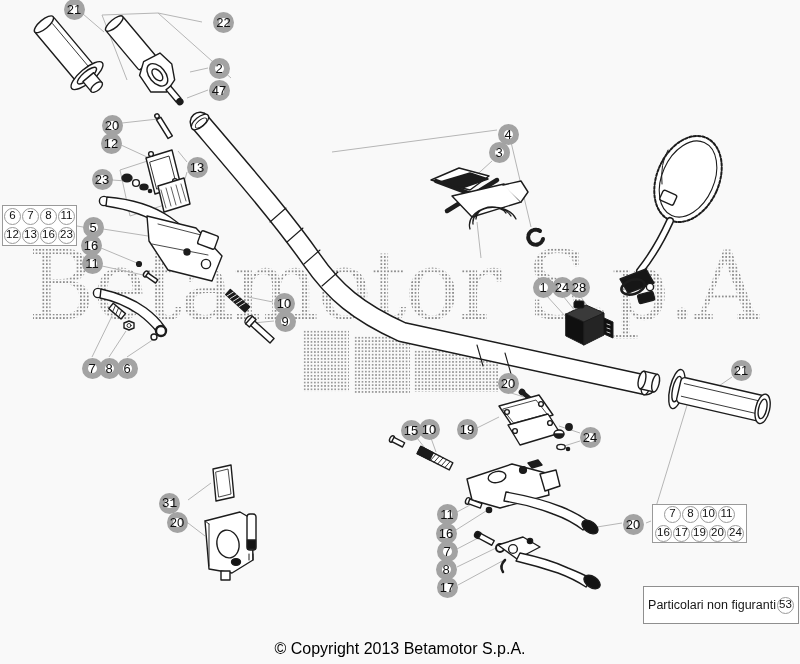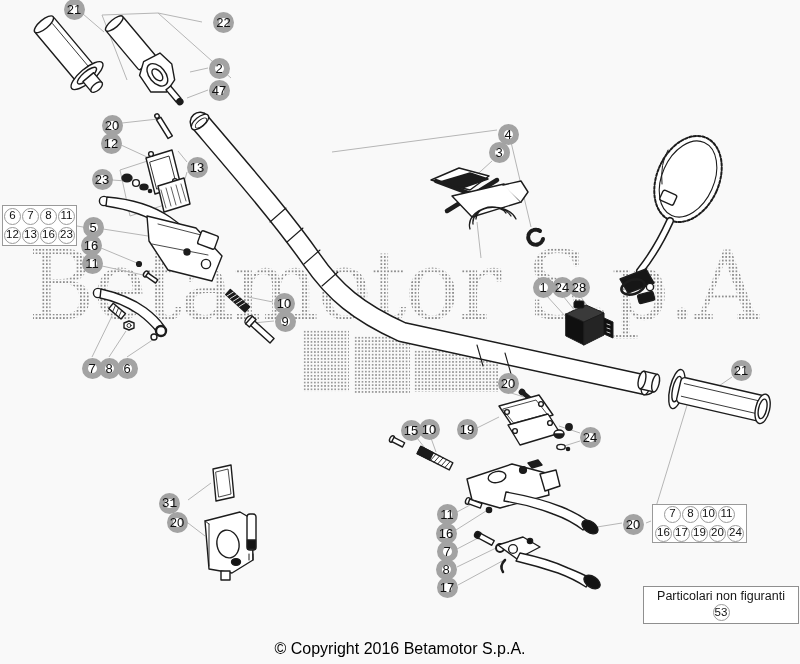--- a/index.html
+++ b/index.html
@@ -32,21 +32,21 @@
     display:flex;flex-direction:column;justify-content:center;gap:2px;padding:2px 0;
   }
   .gbox .row{display:flex;justify-content:center;gap:1px;}
   .mini{
     width:17px;height:17px;box-sizing:border-box;border:1px solid #9a9a9a;border-radius:50%;
     background:#fff;color:#111;display:flex;align-items:center;justify-content:center;
     font-size:11.5px;line-height:1;
   }
   .note-box{
     position:absolute;left:643px;top:586px;width:156px;height:38px;z-index:3;box-sizing:border-box;
-    border:1px solid #8f8f8f;background:#fff;display:flex;flex-direction:column;
+    border:1px solid #8f8f8f;background:#fff;display:flex;flex-direction:row;
     align-items:center;justify-content:center;gap:1px;
   }
   .note-box .note-title{font-size:12.5px;color:#161616;}
   .footer-copyright{
     position:absolute;left:0;right:0;top:640px;z-index:3;text-align:center;
     font-size:16px;color:#000;
   }
 </style>
 </head>
 <body>
@@ -386,14 +386,14 @@
           <div class="mini">24</div>
         </div>
       </div>
     </div>
 
   <div class="note-box">
     <div class="note-title">Particolari non figuranti</div>
     <div class="mini">53</div>
   </div>
 
-  <div class="footer-copyright">© Copyright 2016 Betamotor S.p.A.</div>
+  <div class="footer-copyright">© Copyright 2013 Betamotor S.p.A.</div>
 </div>
 
 </body></html>

